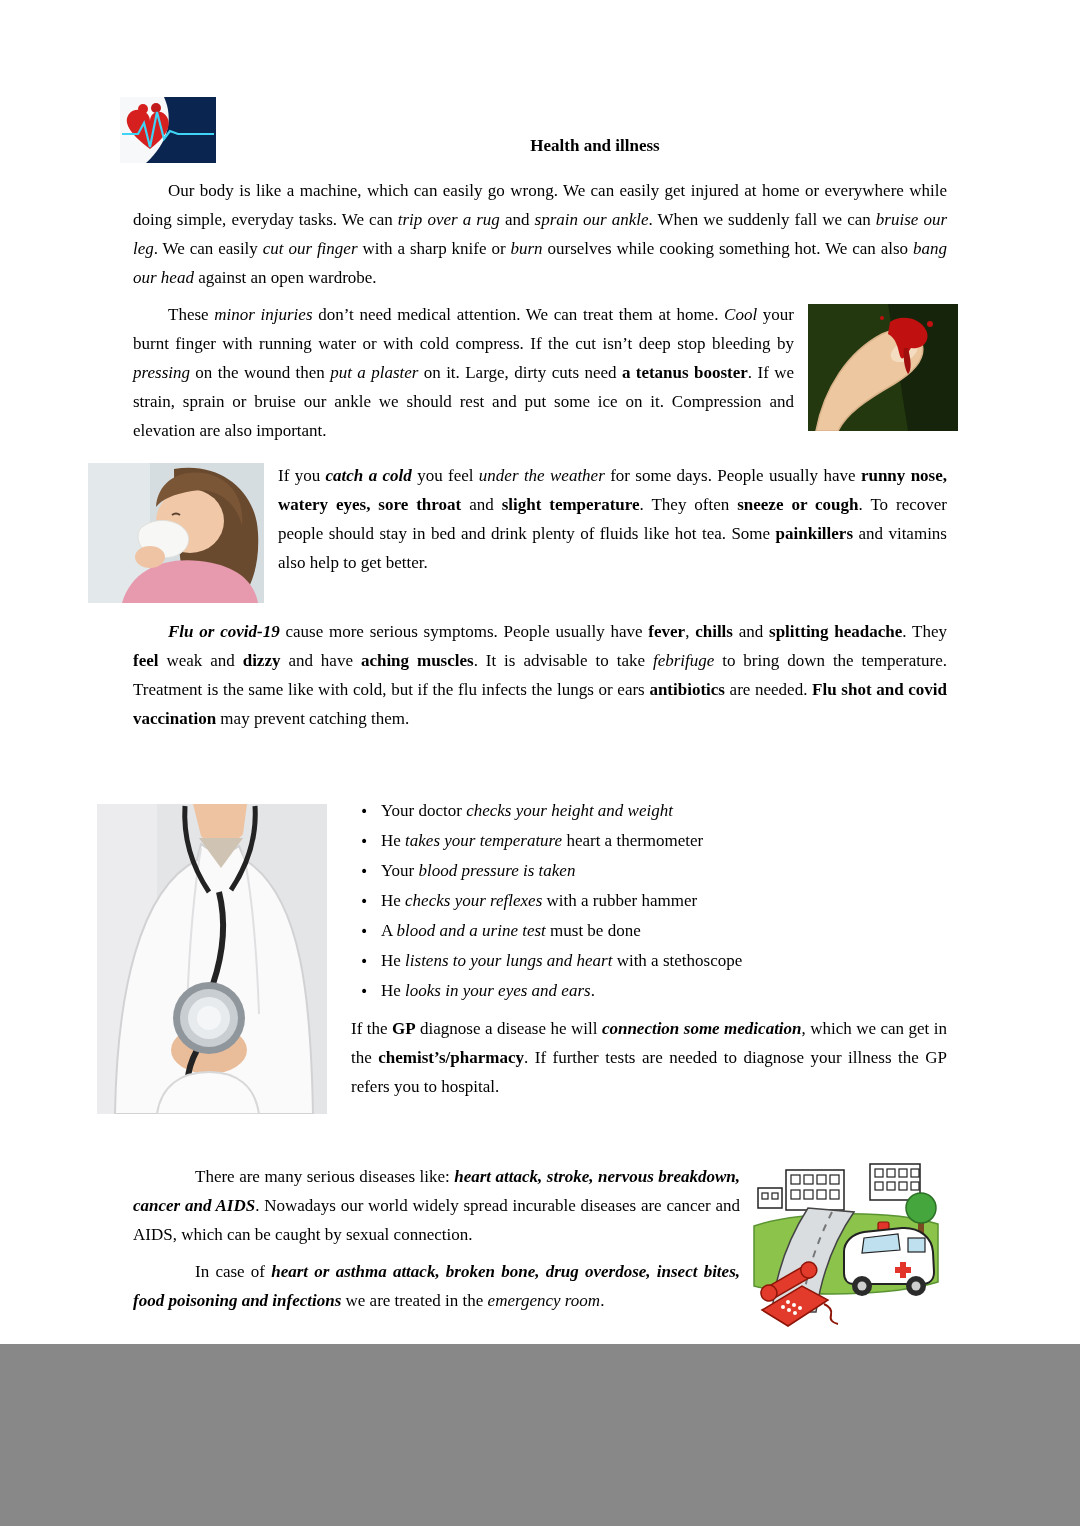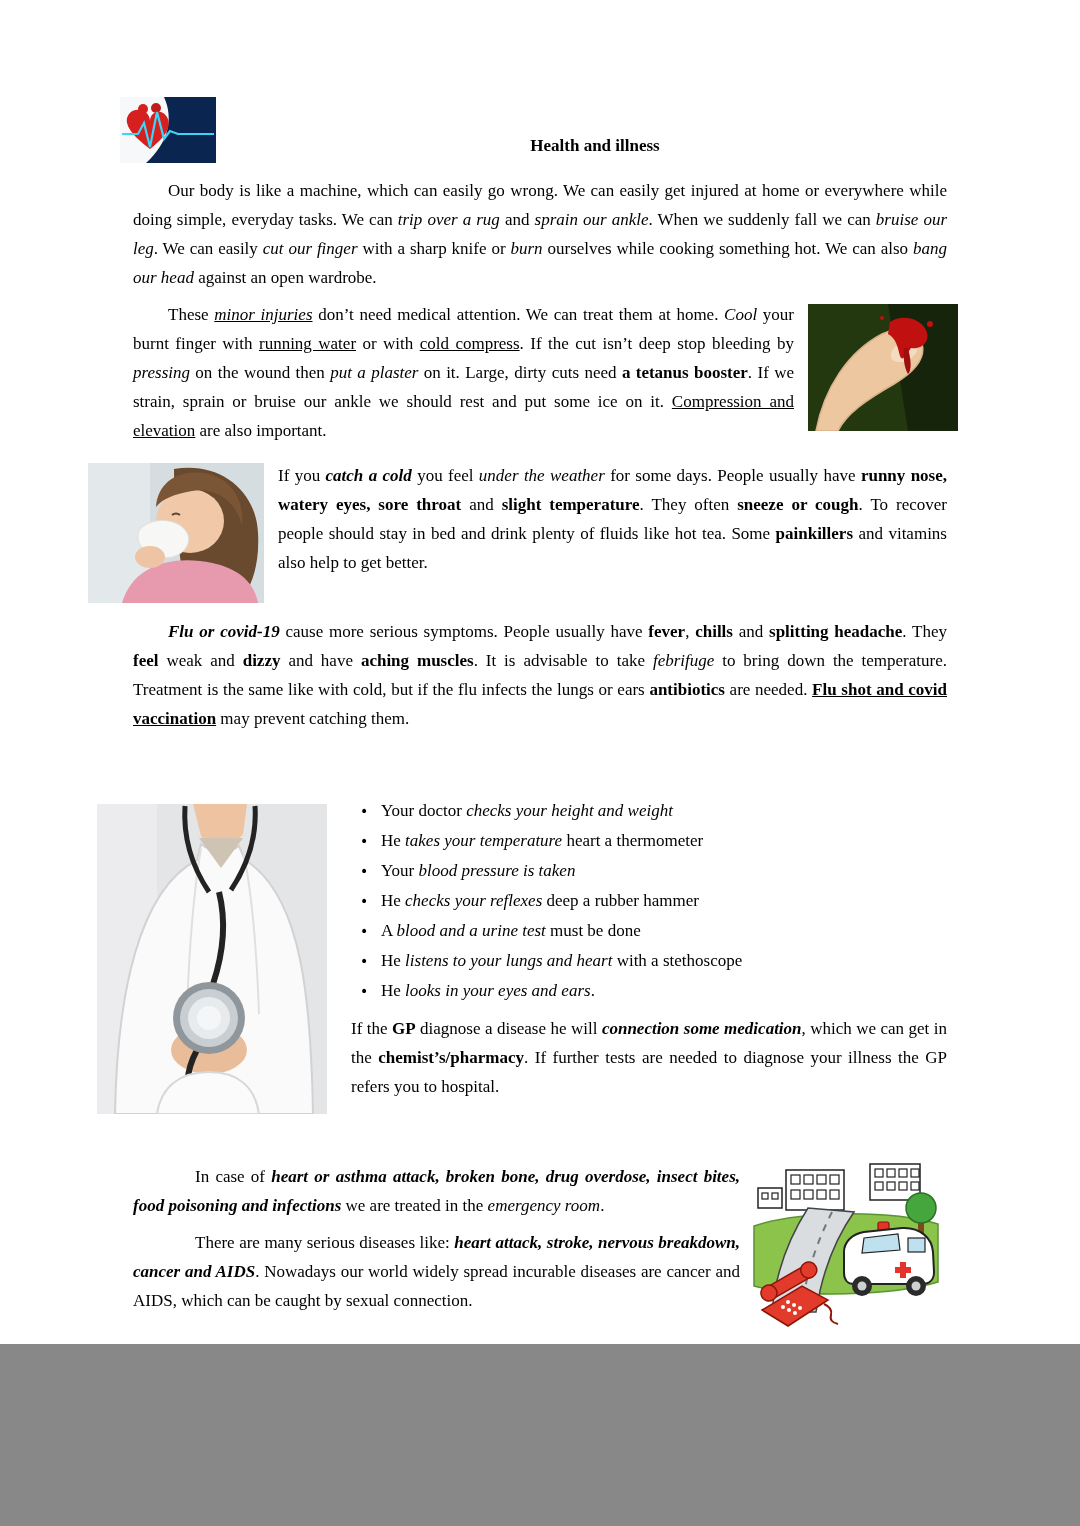--- a/index.html
+++ b/index.html
@@ -6,21 +6,21 @@
   .page{
     position:relative;width:1080px;height:1344px;margin:0 auto;background:#ffffff;
     font-family:"Liberation Serif","DejaVu Serif",serif;
     font-size:17px;color:#000;overflow:hidden;
   }
   .content{position:absolute;left:125px;top:0;width:830px;}
   .title{font-weight:700;text-align:center;line-height:29px;margin:131px 0 16px 0;padding-left:110px;}
   .para{margin:8px;text-align:justify;line-height:29px;}
   .indent{text-indent:35px;}
   .indent2{text-indent:62px;}
-  .b{font-weight:700}.i{font-style:italic}.u{text-decoration:underline}
+  .b{font-weight:700}.i{font-style:italic}.u{}
   .sec::after{content:"";display:block;clear:both;}
   .img{display:block;overflow:hidden;}
   .img svg{display:block;width:100%;height:100%;}
   .img-heart{position:absolute;left:120px;top:97px;width:96px;height:66px;}
   .img-finger{float:right;width:150px;height:127px;margin:4px -3px 6px 14px;}
   .img-girl{float:left;width:176px;height:140px;margin:2px 14px 6px -37px;}
   .img-doctor{float:left;width:230px;height:310px;margin:8px 24px 8px -28px;}
   .img-ambulance{float:right;width:188px;height:175px;margin:-2px 15px 8px 12px;}
   .sec-minor{margin-top:8px;}
   .sec-checkup{margin-top:63px;}
@@ -120,21 +120,21 @@
         <div class="bullet-item">
           <span class="marker">•</span>
           <span class="btext"><span>He </span><span class="i">takes your temperature</span><span> heart a thermometer</span></span>
         </div>
         <div class="bullet-item">
           <span class="marker">•</span>
           <span class="btext"><span>Your </span><span class="i">blood pressure is taken</span></span>
         </div>
         <div class="bullet-item">
           <span class="marker">•</span>
-          <span class="btext"><span>He </span><span class="i">checks your reflexes</span><span> deep a rubber hammer</span></span>
+          <span class="btext"><span>He </span><span class="i">checks your reflexes</span><span> with a rubber hammer</span></span>
         </div>
         <div class="bullet-item">
           <span class="marker">•</span>
           <span class="btext"><span>A </span><span class="i">blood and a urine test</span><span> must be done</span></span>
         </div>
         <div class="bullet-item">
           <span class="marker">•</span>
           <span class="btext"><span>He </span><span class="i">listens to your lungs and heart</span><span> with a stethoscope</span></span>
         </div>
         <div class="bullet-item">
@@ -204,20 +204,20 @@
               <circle cx="43" cy="153" r="2"></circle>
           </g>
           <g transform="rotate(-30 36 122)">
             <rect x="8" y="116" width="58" height="13" rx="6" fill="#e23b2c" stroke="#8d1508" stroke-width="1.5"></rect>
             <circle cx="14" cy="122" r="8" fill="#e23b2c" stroke="#8d1508" stroke-width="1.5"></circle>
             <circle cx="60" cy="122" r="8" fill="#e23b2c" stroke="#8d1508" stroke-width="1.5"></circle>
           </g>
           <path d="M72 144 q9 4 7 11 q-2 7 7 9" stroke="#8d1508" stroke-width="2" fill="none"></path>
         </svg>
       </div>
+      <p class="para indent2"><span>There are many serious diseases like: </span><span class="b i">heart attack, stroke, nervous breakdown, cancer and AIDS</span><span>. Nowadays our world widely spread incurable diseases are cancer and AIDS, which can be caught by sexual connection.</span></p>
       <p class="para indent2"><span>In case of </span><span class="b i">heart or asthma attack, broken bone, drug overdose, insect bites, food poisoning and infections</span><span> we are treated in the </span><span class="i">emergency room</span><span>.</span></p>
-      <p class="para indent2"><span>There are many serious diseases like: </span><span class="b i">heart attack, stroke, nervous breakdown, cancer and AIDS</span><span>. Nowadays our world widely spread incurable diseases are cancer and AIDS, which can be caught by sexual connection.</span></p>
     </div>
 
   </div>
 
   <div class="bottom-sliver"></div>
 </div>
 
 </body></html>

